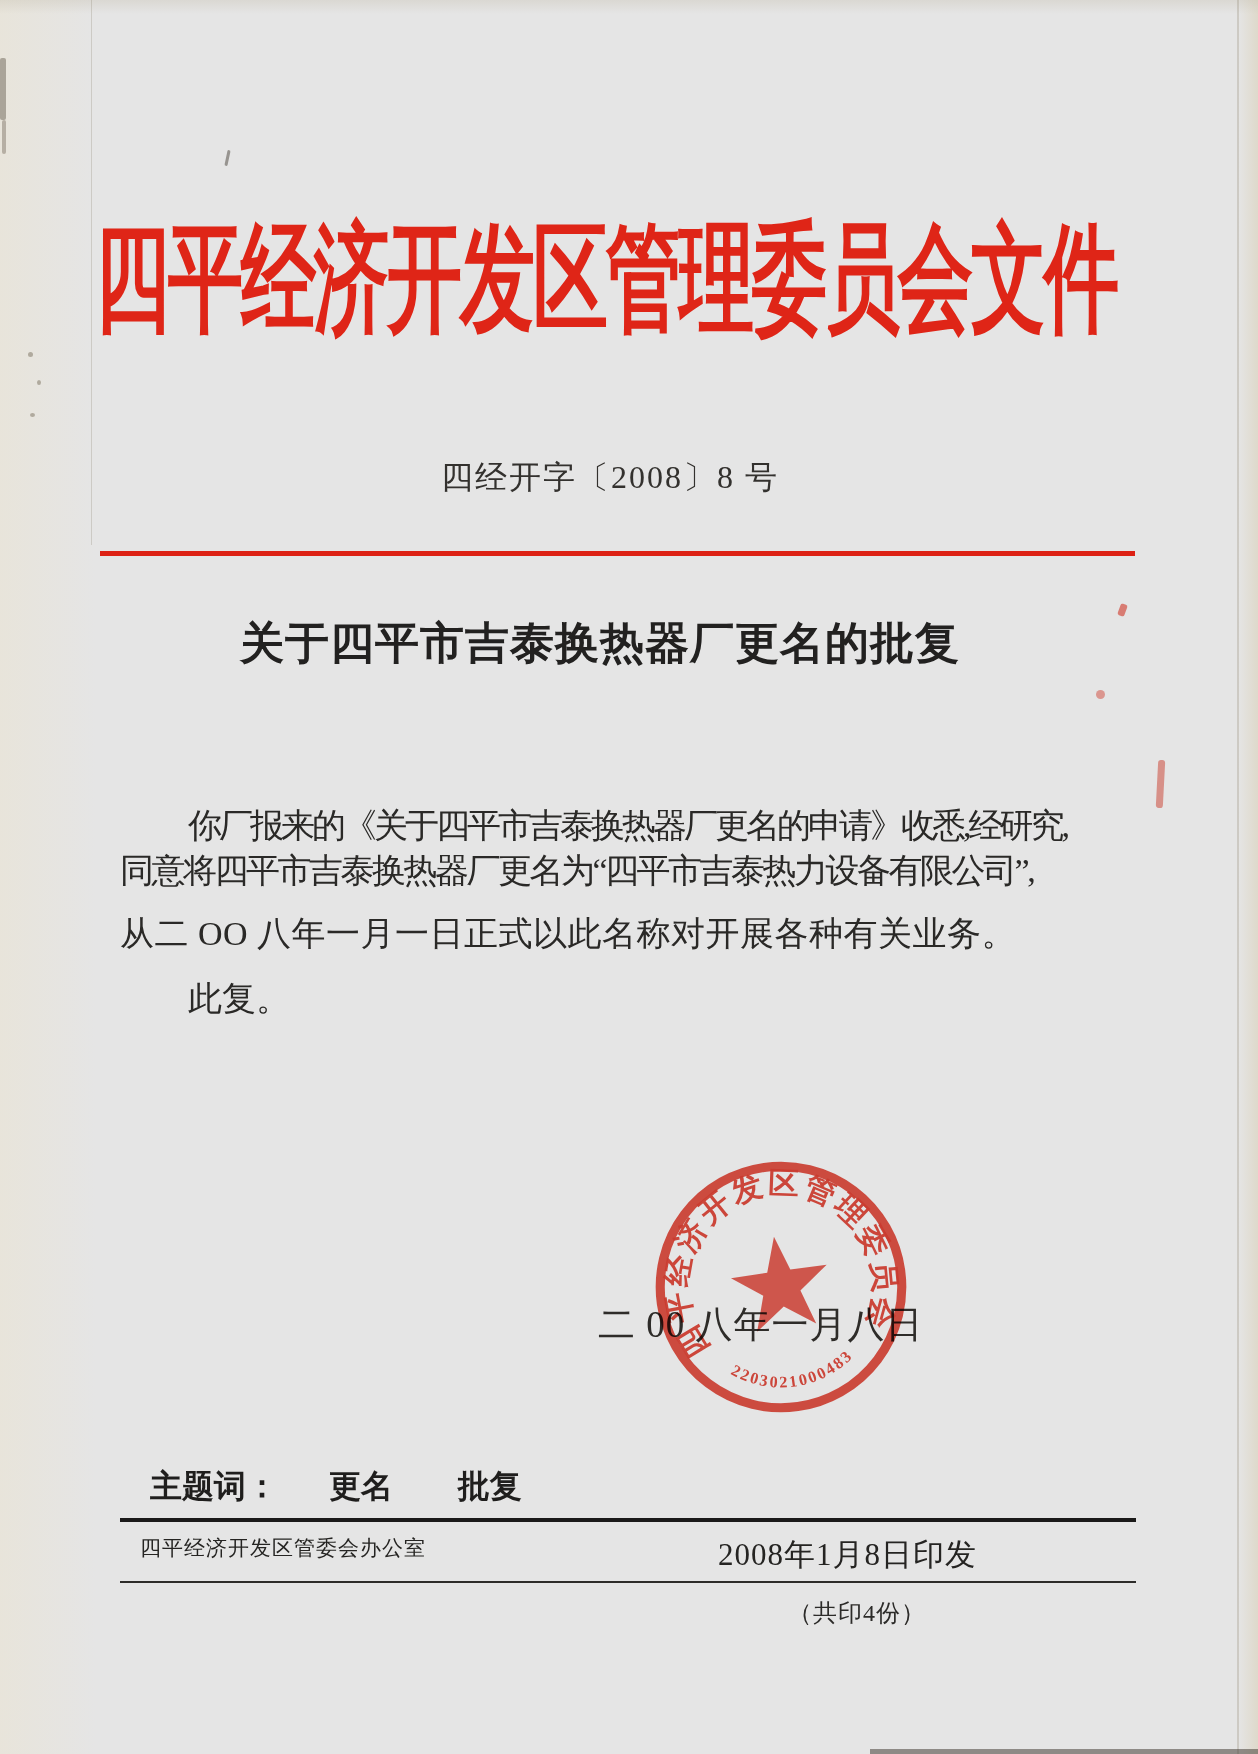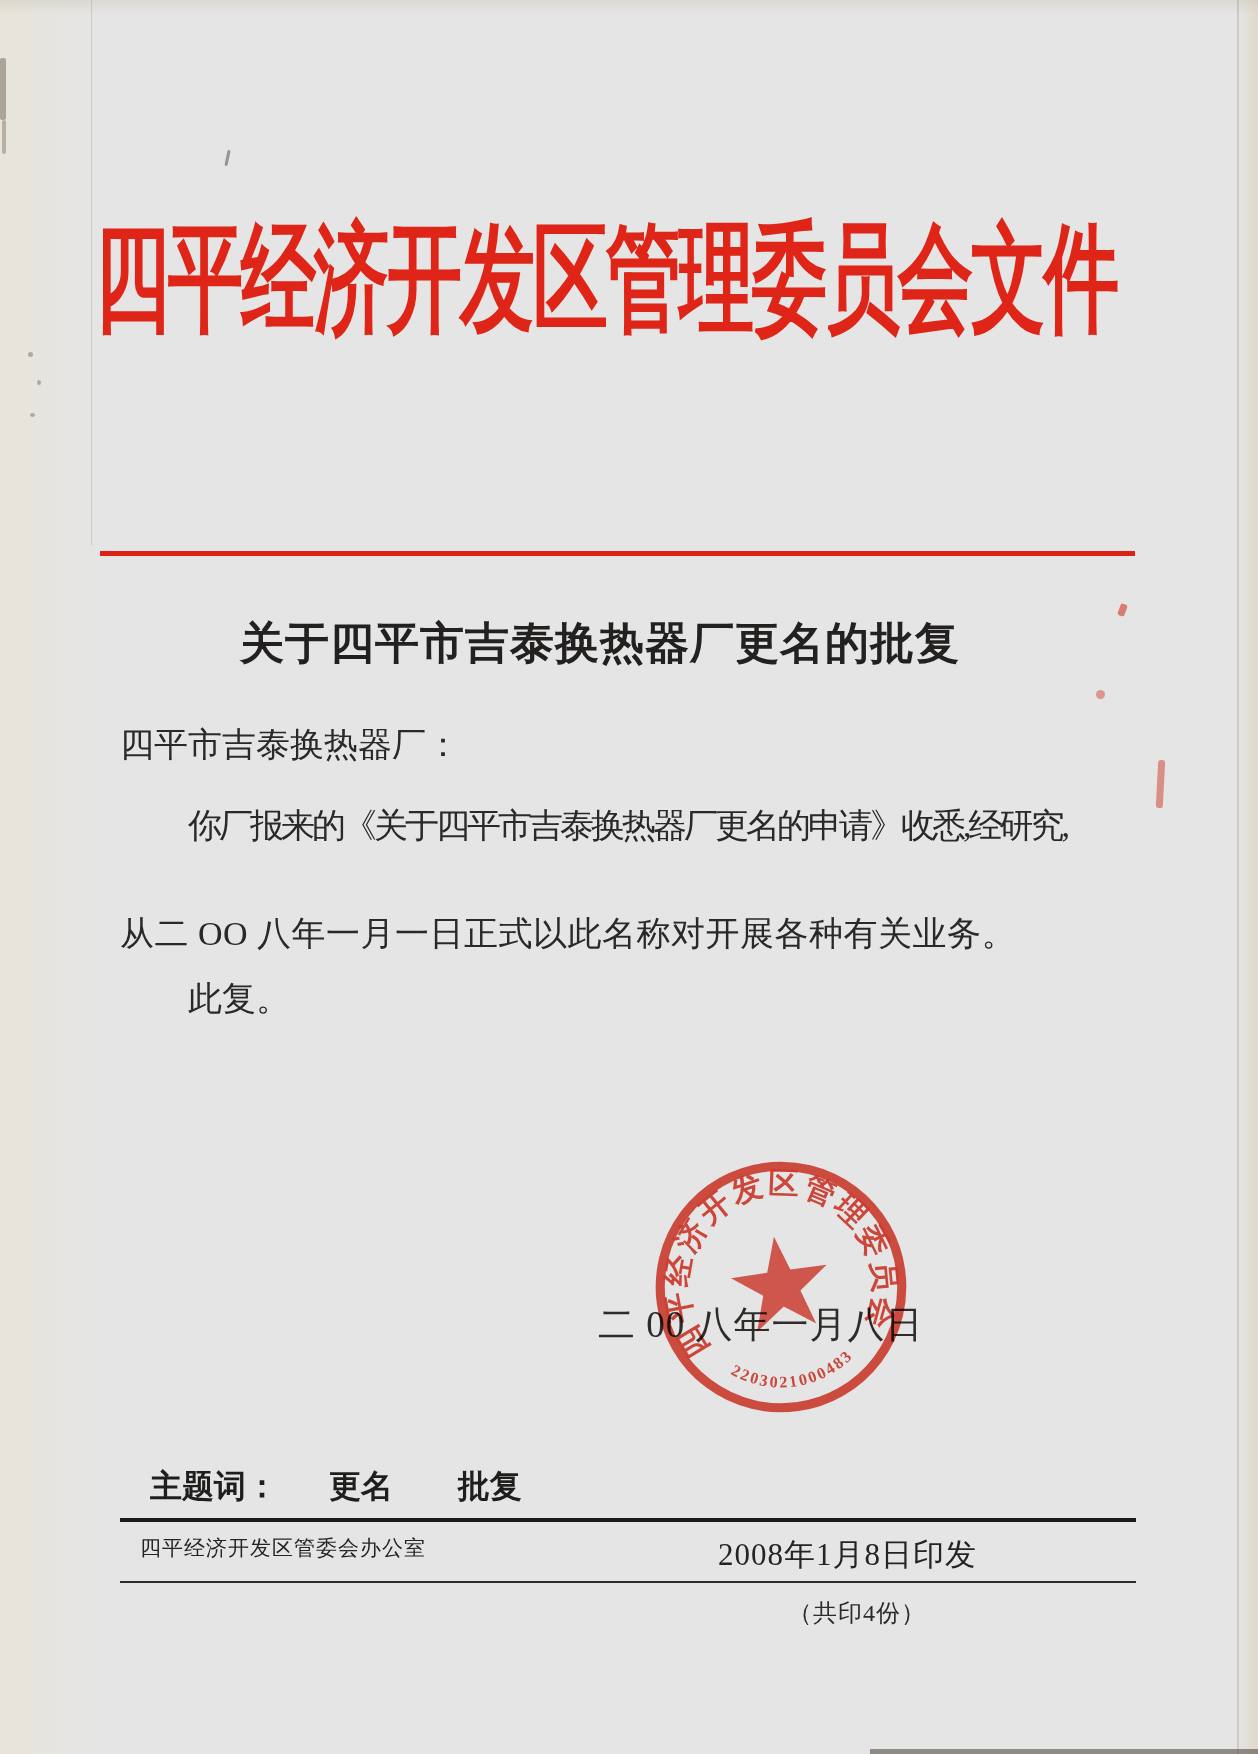--- a/index.html
+++ b/index.html
@@ -91,25 +91,26 @@
   <div class="speck speck-a"></div>
   <div class="speck speck-b"></div>
   <div class="speck speck-c"></div>
   <div class="speck speck-d"></div>
   <div class="red-fleck-a"></div>
   <div class="red-fleck-b"></div>
   <div class="red-fleck-c"></div>
   <div class="bottom-sliver"></div>
 
   <div class="org-title">四平经济开发区管理委员会文件</div>
+  <div class="doc-number">四经开字〔2008〕8 号</div>
   <div class="red-rule"></div>
 
   <div class="doc-title">关于四平市吉泰换热器厂更名的批复</div>
-  <div class="body-line salutation">四平市吉泰换热器厂：</div>
   <div class="body-line b-line-0">你厂报来的《关于四平市吉泰换热器厂更名的申请》收悉,经研究,</div>
+  <div class="body-line b-line-1">同意将四平市吉泰换热器厂更名为“四平市吉泰热力设备有限公司”,</div>
   <div class="body-line b-line-2">从二 OO 八年一月一日正式以此名称对开展各种有关业务。</div>
   <div class="body-line b-line-3">此复。</div>
 
   <div class="sign-date">二 00 八年一月八日</div>
 
   <svg class="stamp" viewBox="0 0 270 270" aria-hidden="true">
     <defs>
       <path id="stamp-arc-top" d="M 59.6 187.8 A 92 92 0 1 1 210.4 187.8" fill="none"></path>
       <path id="stamp-arc-bottom" d="M 68.8 208.6 A 99 99 0 0 0 201.2 208.6" fill="none"></path>
     </defs>

